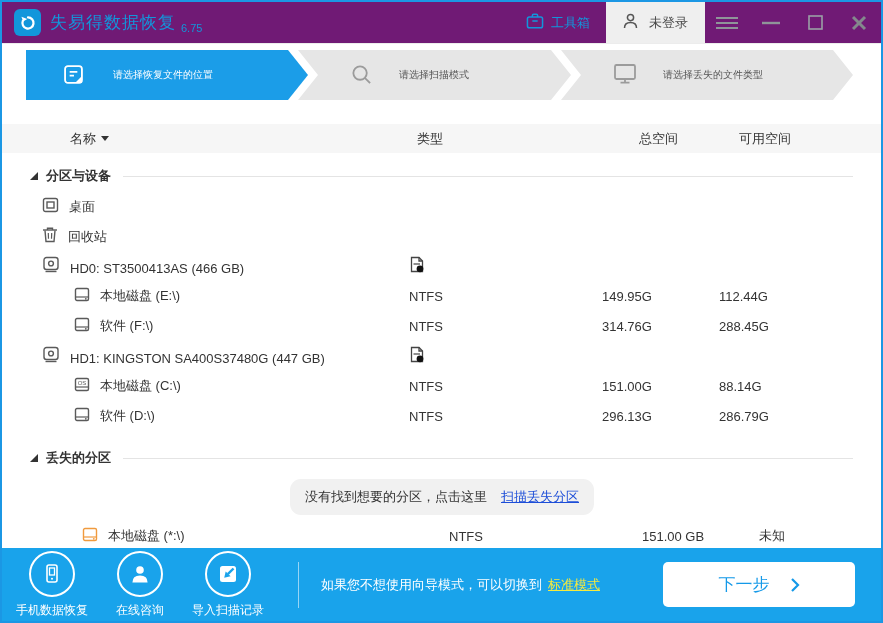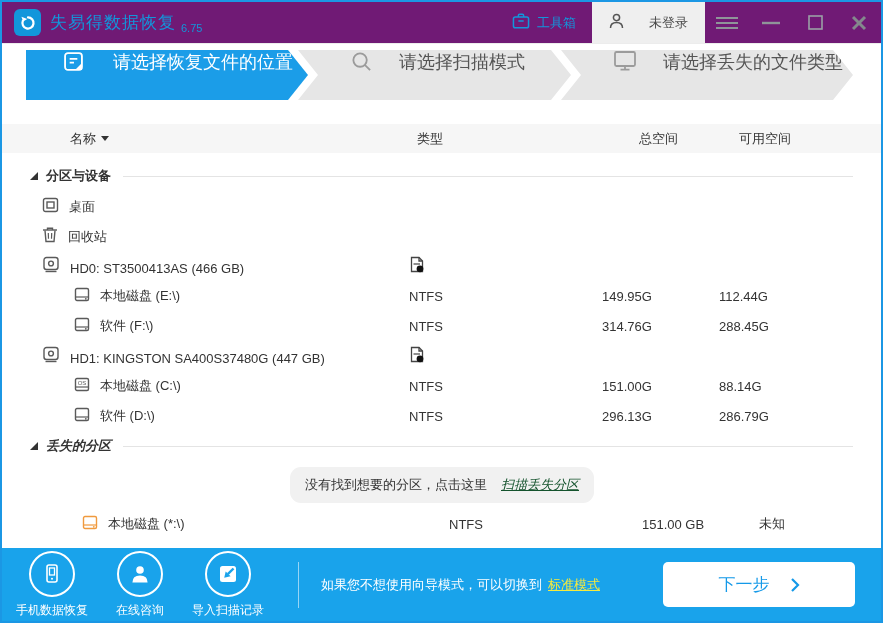--- a/index.html
+++ b/index.html
@@ -10,25 +10,25 @@
     display:flex; flex-direction:column; overflow:hidden; position:relative;
   }
   
   .titlebar{ height:42px; flex:0 0 42px; display:flex; align-items:center; border-bottom:1px solid #ececec; background:#701a75; }
   .logo{ width:27px; height:27px; border-radius:6px; background:#1296db; margin-left:12px;
          display:flex; align-items:center; justify-content:center; }
   .app-title{ color:#1296db; font-size:17px; margin-left:9px; letter-spacing:1px; }
   .app-version{ color:#1296db; font-size:11px; margin-left:5px; margin-top:10px; }
   .tb-spacer{ flex:1; }
   .toolbox{ display:flex; align-items:center; gap:7px; color:#1296db; font-size:13px; padding:0 16px; height:100%; cursor:pointer; }
-  .login{ display:flex; align-items:center; gap:25px; color:#4a4a4a; font-size:13px; padding:0 17px; height:100%; background:#efefef; cursor:pointer; }
+  .login{ display:flex; align-items:center; gap:11px; color:#4a4a4a; font-size:13px; padding:0 17px; height:100%; background:#efefef; cursor:pointer; }
   .winbtn{ width:44px; height:100%; display:flex; align-items:center; justify-content:center; cursor:pointer; }
   
   .steps{ margin:6px 0 0 24px; height:50px; flex:0 0 50px; display:flex; }
-  .step{ height:50px; display:flex; font-size:18px; }
+  .step{ height:50px; display:flex; align-items:center; font-size:10px; }
   .step1{ width:282px; background:#1b9de8; color:#fff; padding-left:36px; gap:28px;
           clip-path:polygon(0 0, calc(100% - 20px) 0, 100% 50%, calc(100% - 20px) 100%, 0 100%); }
   .step-gray{ background:#e6e6e6; color:#555; margin-left:-10px; padding-left:52px; gap:26px;
           clip-path:polygon(0 0, calc(100% - 20px) 0, 100% 50%, calc(100% - 20px) 100%, 0 100%, 20px 50%); }
   .step2{ width:273px; }
   .step3{ width:292px; }
   
   .grid{ display:grid; grid-template-columns:381px 195px 117px 1fr; align-items:center; padding-left:24px; padding-right:28px; }
   .thead{ margin-top:24px; height:29px; flex:0 0 29px; background:#f6f6f6; font-size:13px; color:#333; }
   .th-name{ padding-left:44px; display:flex; align-items:center; gap:5px; }
@@ -39,21 +39,21 @@
   .section{ display:flex; align-items:center; height:30px; margin:8px 28px 0 24px; }
   .tri{ width:0; height:0; border-bottom:8px solid #333; border-left:8px solid transparent; margin-left:4px; }
   .section-title{ font-size:13px; font-weight:bold; color:#333; margin-left:8px; }
   .section-line{ flex:1; height:1px; background:#e4e4e4; margin-left:12px; }
   .row{ height:30px; font-size:13px; color:#333; cursor:default; }
   .name-cell{ display:flex; align-items:flex-end; gap:10px; }
   .ind1{ padding-left:16px; } .ind2{ padding-left:48px; }
   .type-cell{ display:flex; align-items:center; padding-left:2px; }
   .lost-hint-wrap{ margin:6px 28px 0 288px; }
   .lost-hint{ width:304px; height:36px; background:#f1f1f1; display:flex; align-items:center; justify-content:center; gap:14px; font-size:13px; color:#333;border-radius:11px; }
-  .scan-link{ color:#14532d; text-decoration:underline; cursor:pointer;font-style:italic; }
+  .scan-link{ color:#1d4ed8; text-decoration:underline; cursor:pointer; }
   .lostrow{ margin-top:6px;margin-left:40px; }
   
   .footer{ height:73px; flex:0 0 73px; background:#19a3eb; display:flex; align-items:center; color:#fff; }
   .f-action{ width:88px; display:flex; flex-direction:column; align-items:center; gap:5px; cursor:pointer; }
   .f-action:first-child{ margin-left:6px; }
   .f-circle{ width:46px; height:46px; border:2px solid #fff; border-radius:50%; display:flex; align-items:center; justify-content:center; }
   .f-label{ font-size:12px; white-space:nowrap; }
   .f-div{ width:1px; height:46px; background:rgba(255,255,255,.55); margin-left:26px; }
   .mode-text{ font-size:13px; margin-left:22px; }
   .mode-link{ color:#f6ea3d; text-decoration:underline; cursor:pointer; margin-left:6px; font-size:13px;text-align:center; }
@@ -315,21 +315,21 @@
             <circle cx="11.8" cy="11.8" r="0.9" fill="#5a5a5a"></circle>
           </svg>
         </span>
         <span>软件 (D:\)</span>
       </div>
       <div class="type-cell">NTFS</div>
       <div>296.13G</div>
       <div>286.79G</div>
     </div>
 
-    <div class="section" style="margin-top:0;font-style:italic;">
+    <div class="section" style="margin-top:12px;">
       <span class="tri"></span>
       <span class="section-title">丢失的分区</span>
       <span class="section-line"></span>
     </div>
 
     <div class="lost-hint-wrap">
       <div class="lost-hint">
         <span>没有找到想要的分区，点击这里</span>
         <span class="scan-link">扫描丢失分区</span>
       </div>

